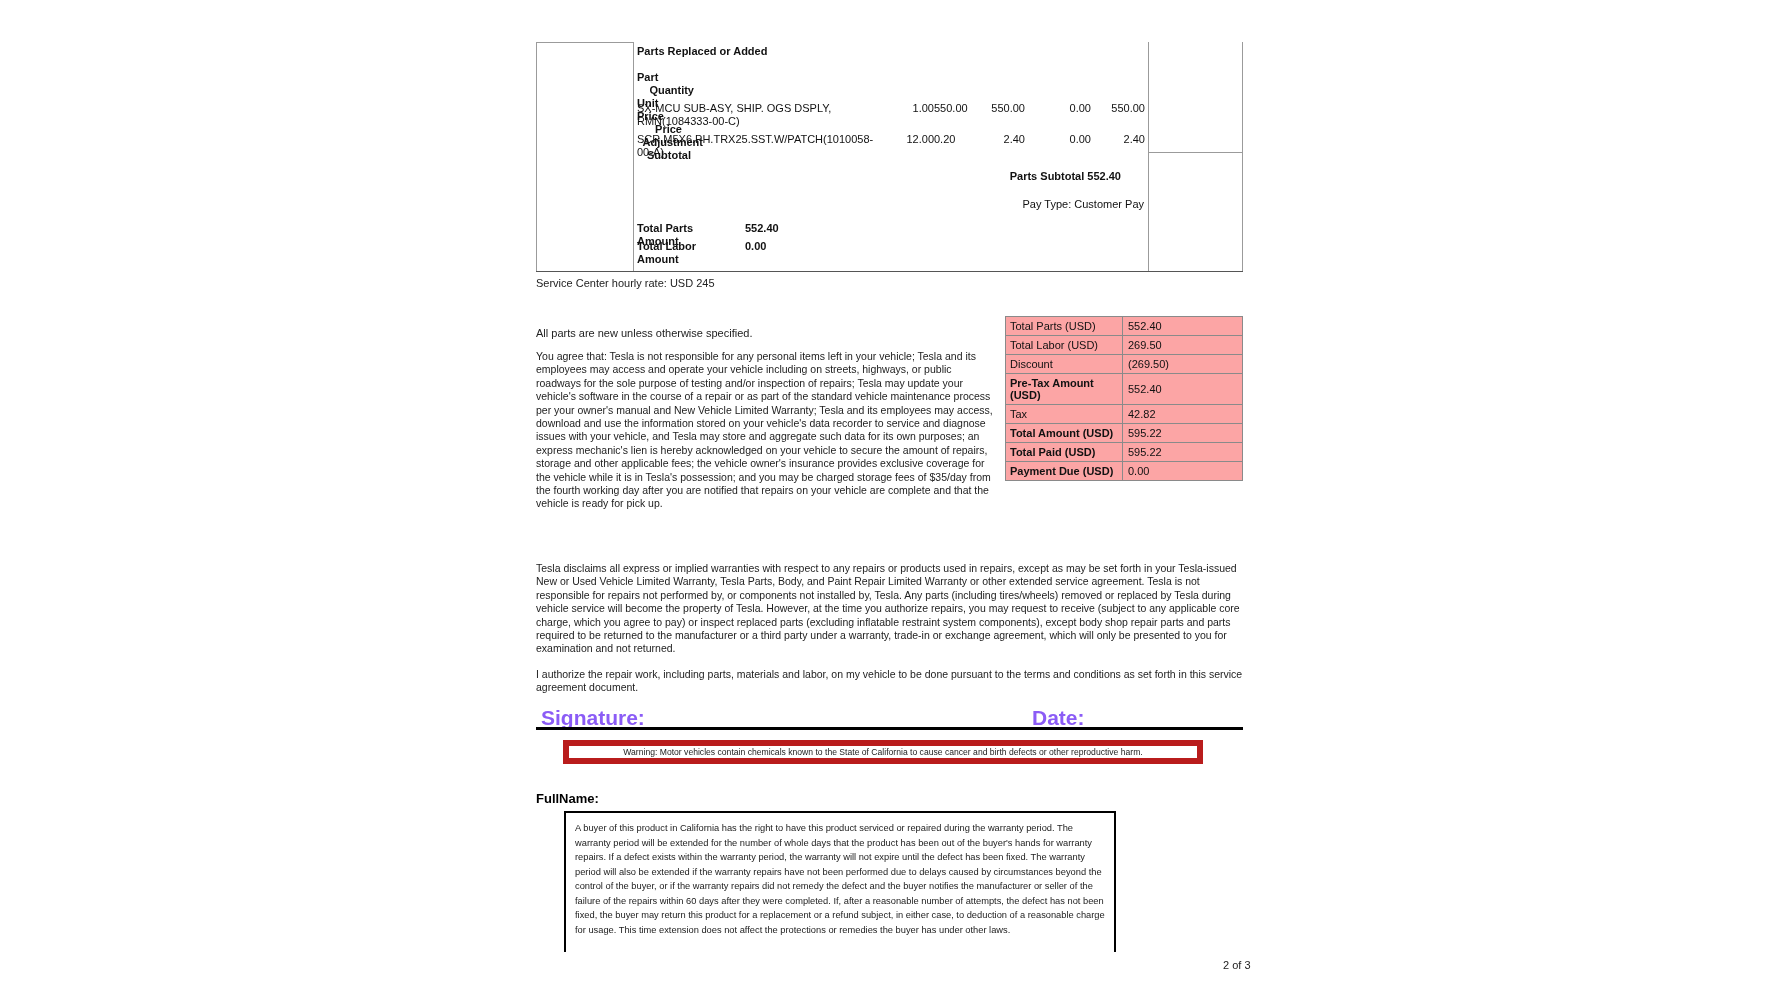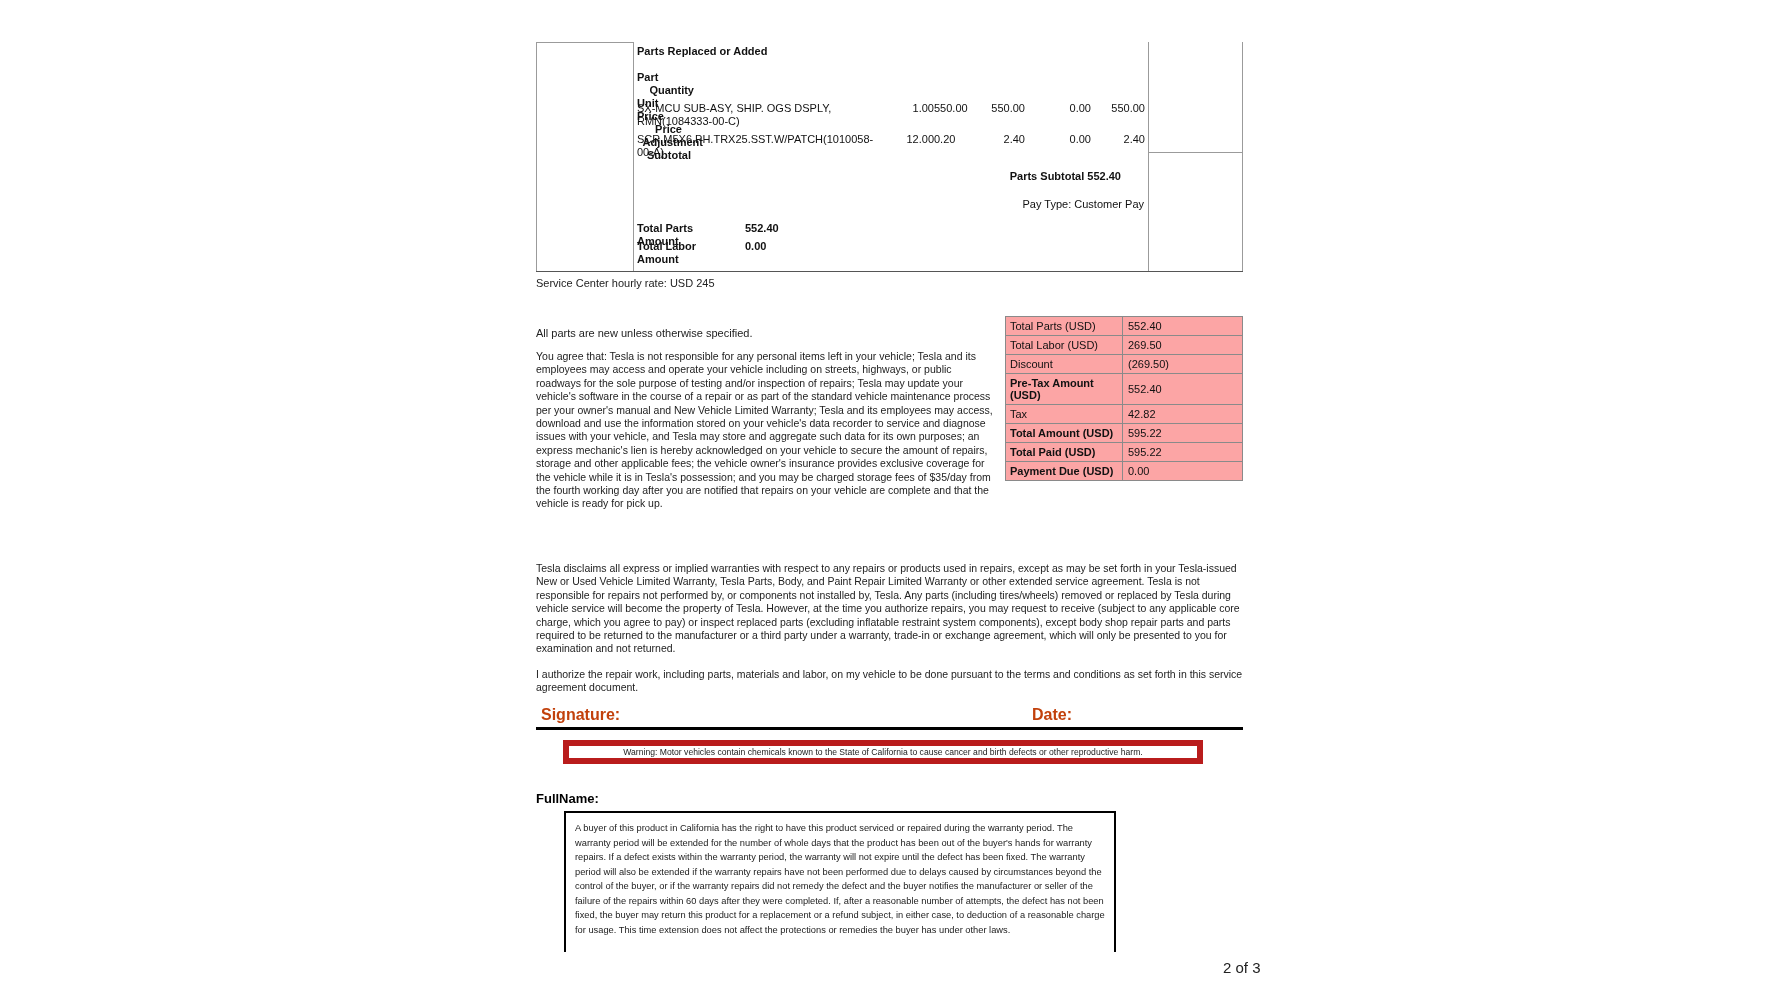--- a/index.html
+++ b/index.html
@@ -33,32 +33,32 @@
   .txt { position:absolute; left:0; font-size:10.5px; line-height:13.4px; color:#222; }
 
   
   .totals { position:absolute; left:469px; top:316px; width:238px; border:1px solid #8a8a8a; background:#fca5a5; font-size:11px; }
   .trow { display:flex; align-items:center; border-bottom:1px solid #8a8a8a; }
   .trow:last-child { border-bottom:none; }
   .tlabel { width:117px; padding:3px 4px; line-height:12px; border-right:1px solid #8a8a8a; align-self:stretch; display:flex; align-items:center; }
   .tvalue { flex:1; padding:3px 5px; line-height:12px; }
 
   
-  .sig-label { position:absolute; font-size:16px; font-weight:bold; color:#c2410c; }
+  .sig-label { position:absolute; font-size:21px; font-weight:bold; color:#8b5cf6; }
   .sig-rule { position:absolute; left:0; top:727px; width:707px; height:3px; background:#000; }
 
   .warning-box { position:absolute; left:27px; top:740px; width:640px; height:24px; border:6px solid #b91c1c;
                  display:flex; align-items:center; justify-content:center; font-size:8.6px; color:#222; }
 
   .fullname { position:absolute; left:0; top:791px; font-size:13px; font-weight:bold; color:#000; }
 
   .buyer-box { position:absolute; left:28px; top:811px; width:552px; height:141px;
                border:2px solid #000; border-bottom:none; padding:8px 9px; font-size:9.3px; line-height:14.5px; color:#222; }
 
-  .page-num { position:absolute; left:1223px; top:959px; font-size:15px; color:#222; }
+  .page-num { position:absolute; left:1223px; top:959px; font-size:11px; color:#222; }
 </style>
 </head>
 <body>
 
 <div class="page">
   <div class="doc">
 
     <div class="parts-table">
 
       <div class="tline v" style="left:0; top:0; height:229px;"></div>

